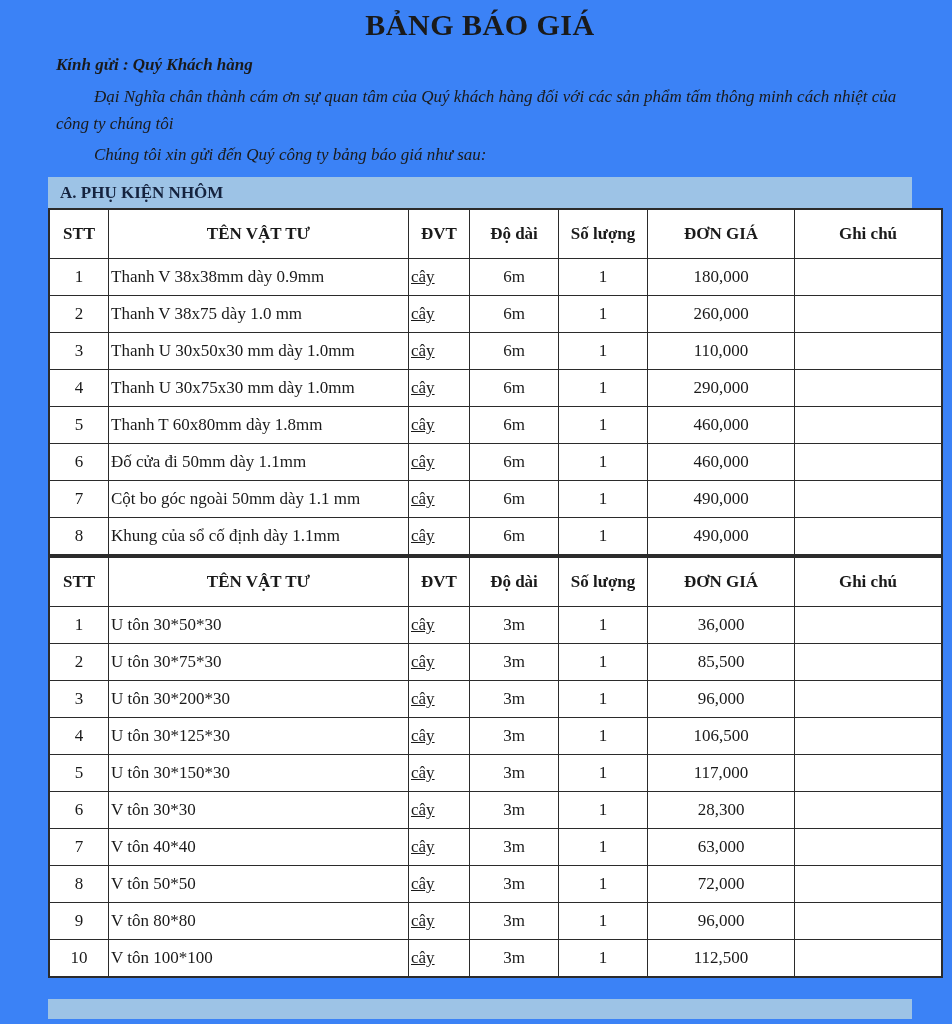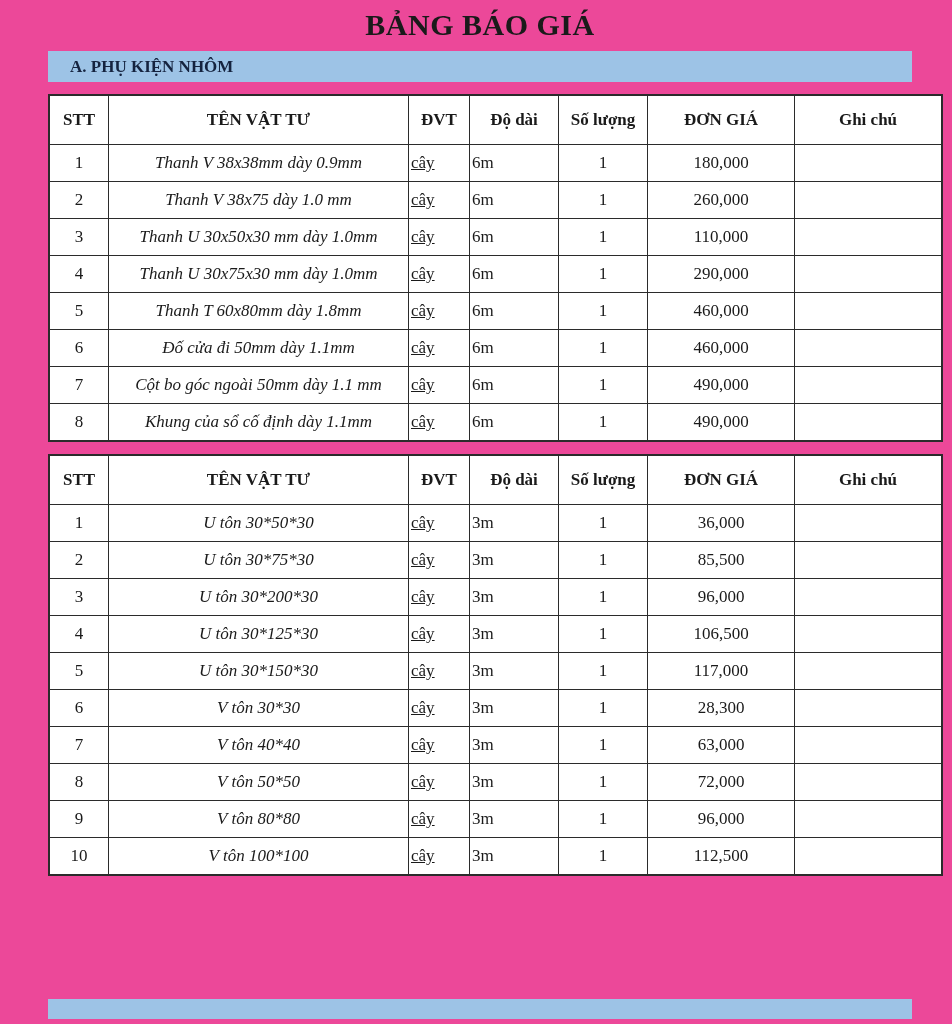--- a/index.html
+++ b/index.html
@@ -5,62 +5,62 @@
   :root{
     --bar:#9DC3E6;
     --shade:#DEEBF7;
     --border:#2b2b2b;
     --text:#1a1a1a;
   }
   html,body{margin:0;padding:0;background:#ffffff;}
   .page{
     width:952px;height:1024px;position:relative;overflow:hidden;
     font-family:"Liberation Serif","DejaVu Serif",serif;
-    color:var(--text);background:#ec4899;box-sizing:border-box;
+    color:var(--text);background:#3b82f6;box-sizing:border-box;
     padding:6px 40px 0 48px;
   }
   .doc-title{
     text-align:center;font-size:30px;font-weight:bold;margin:2px 0 0 0;
     letter-spacing:0.5px;
   }
   .greeting{
     font-size:17px;font-weight:bold;font-style:italic;margin:13px 0 0 8px;
   }
   .intro{
     font-size:17px;font-style:italic;margin:8px 0 0 8px;line-height:27px;
     text-indent:38px;
   }
   .intro.second{margin-top:4px;}
   .section-bar{
     background:var(--bar);height:31px;line-height:31px;margin-top:9px;
-    font-size:17px;font-weight:bold;color:#15233f;padding-left:22px;
+    font-size:17px;font-weight:bold;color:#15233f;padding-left:12px;
     box-sizing:border-box;
   }
   table.price-table{
-    border-collapse:collapse;width:100%;margin-top:12px;
+    border-collapse:collapse;width:100%;margin-top:0;
     table-layout:fixed;font-size:17px;
   }
   table.price-table,
   table.price-table th,
   table.price-table td{
     border:1px solid var(--border);
   }
   table.price-table{border:2px solid var(--border);}
   table.price-table th{
     height:48px;font-weight:bold;text-align:center;padding:0 2px;
     background:#ffffff;
   }
   table.price-table td{
     height:36px;padding:0 2px;background:#ffffff;overflow:hidden;
     white-space:nowrap;
   }
   td.col0{text-align:center;}
-  td.col1{text-align:center;padding-left:9px;font-style:italic;}
+  td.col1{text-align:left;padding-left:9px;}
   td.col2{text-align:left;padding-left:6px;text-decoration:underline;}
-  td.col3{}
+  td.col3{text-align:center;}
   td.col4{text-align:center;}
   td.col5{text-align:center;padding-right:12px;}
   td.col6{}
   .col0{width:54px;}
   .col1{width:295px;}
   .col2{width:56px;}
   .col3{width:84px;}
   .col4{width:84px;}
   .col5{width:142px;}
   .col6{width:142px;}
@@ -70,21 +70,24 @@
     background:var(--bar);
   }
 </style>
 </head>
 <body>
 
 <div class="page">
 
   <div class="doc-title">BẢNG BÁO GIÁ</div>
 
-
+  <div class="greeting">Kính gửi : Quý Khách hàng</div>
+
+  <div class="intro">Đại Nghĩa chân thành cám ơn sự quan tâm của Quý khách hàng đối với các sản phẩm tấm thông minh cách nhiệt của công ty chúng tôi</div>
+  <div class="intro second">Chúng tôi xin gửi đến Quý công ty bảng báo giá như sau:</div>
 
   <div class="section-bar">A. PHỤ KIỆN NHÔM</div>
 
   <table class="price-table">
     <thead>
         <tr>
           <th class="col0">STT</th>
           <th class="col1">TÊN VẬT TƯ</th>
           <th class="col2">ĐVT</th>
           <th class="col3">Độ dài</th>

